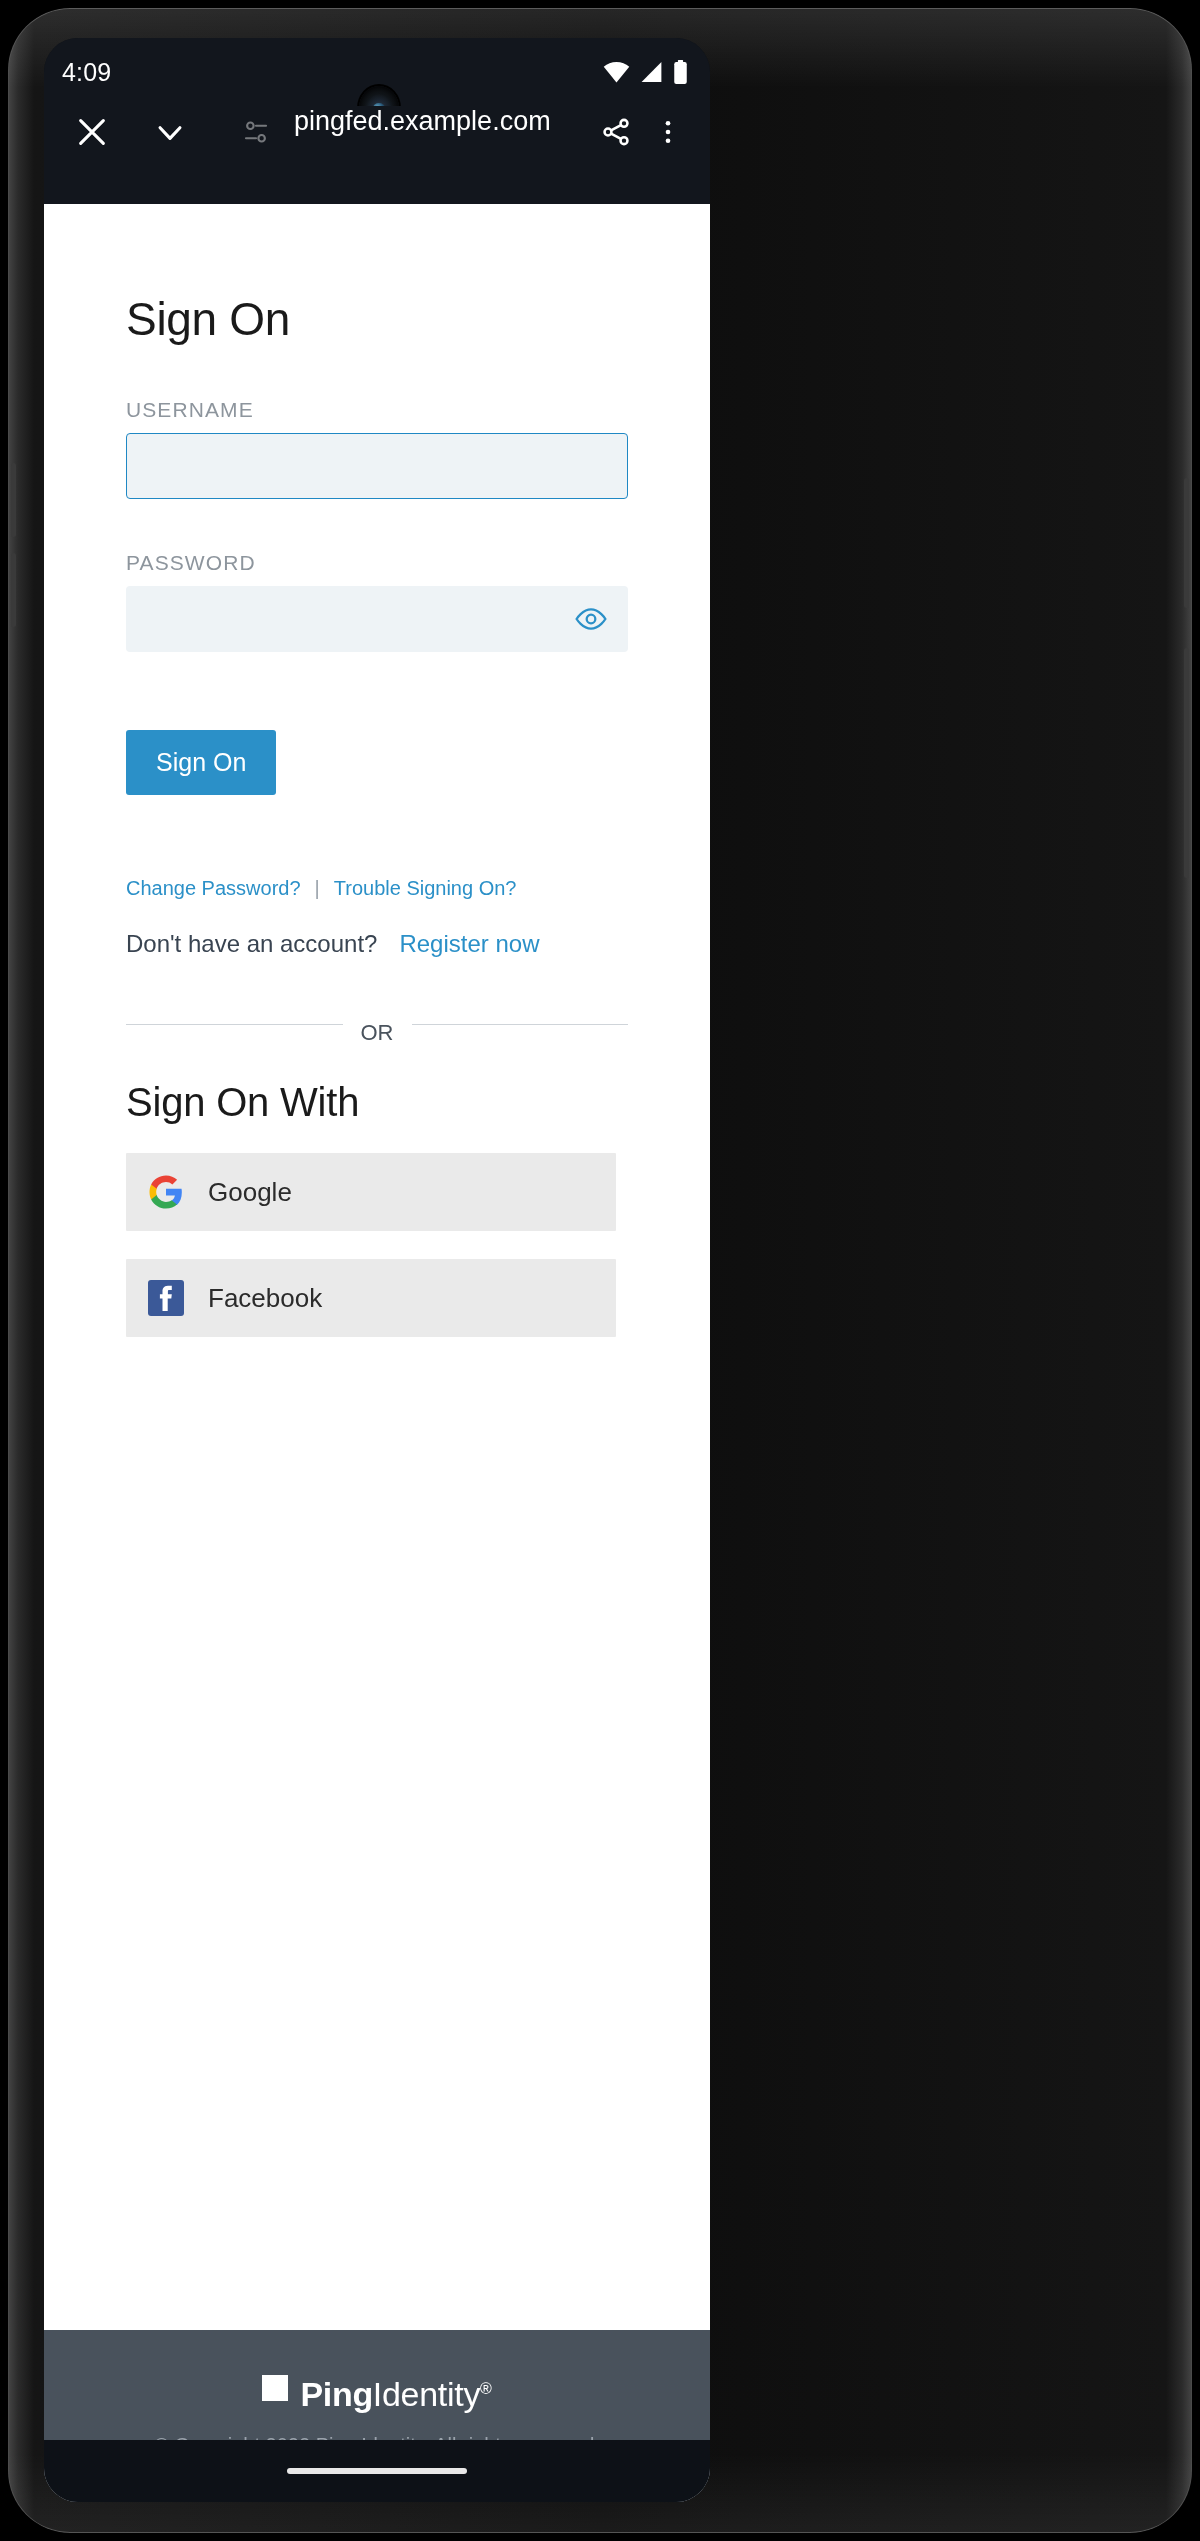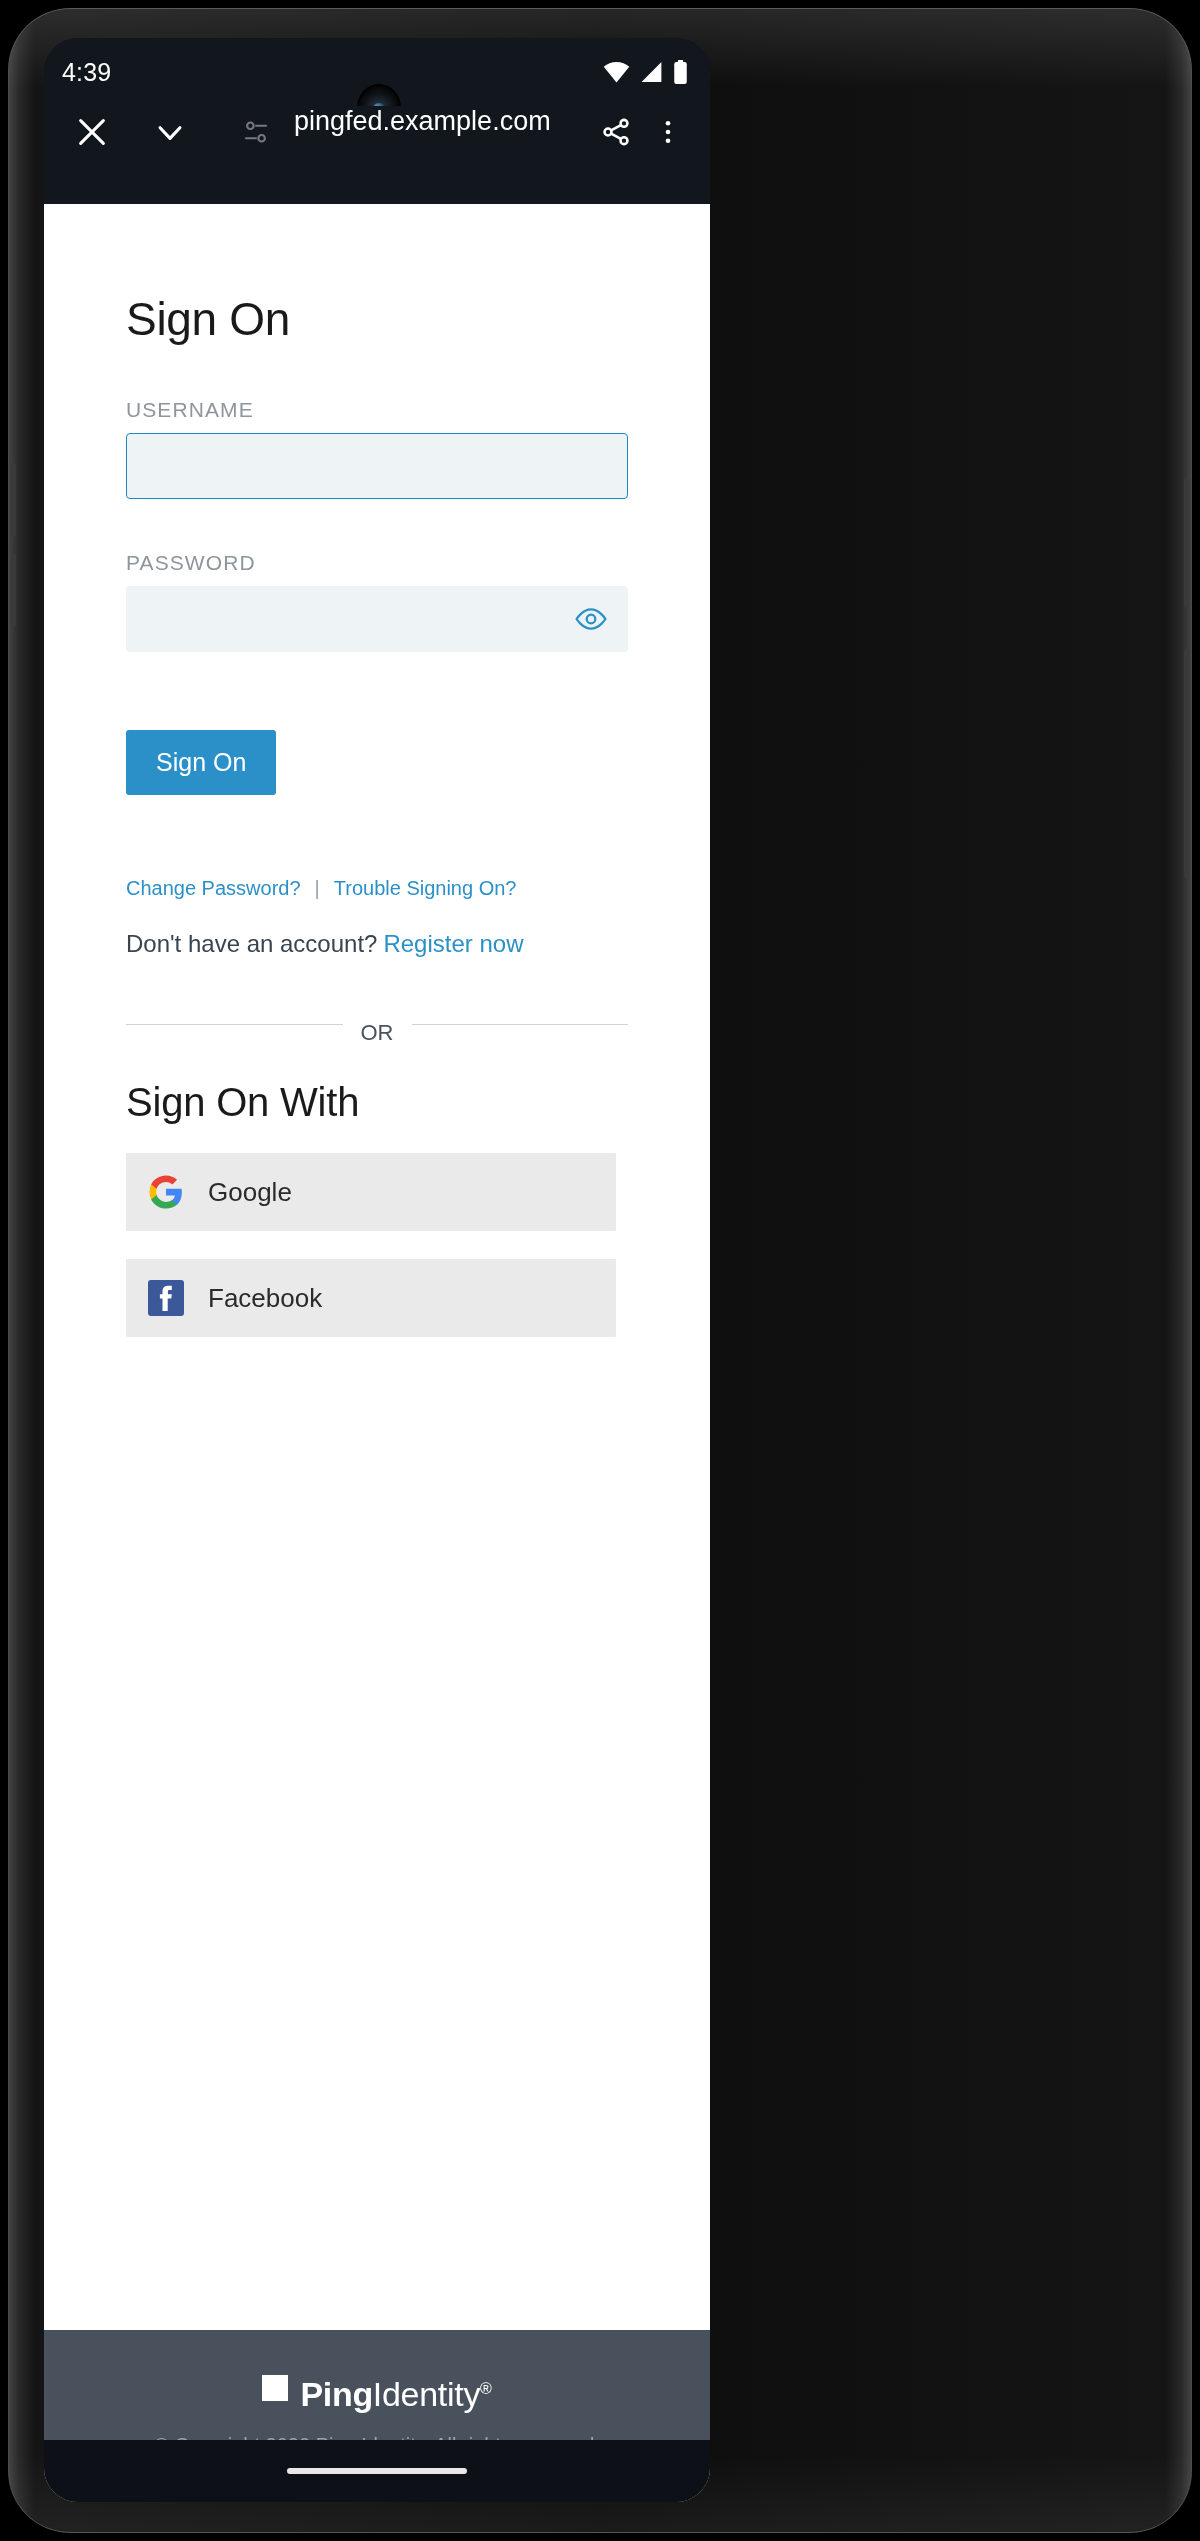--- a/index.html
+++ b/index.html
@@ -152,21 +152,21 @@
     margin-top:82px;
     display:flex; align-items:center; gap:14px;
     font-size:20px;
   }
   .blue-link { color:#2b90c8; text-decoration:none; cursor:pointer; }
   .pipe { color:#9aa3ab; }
 
   #register-row {
     margin-top:30px; font-size:24px; color:#394451;
   }
-  #register-row .blue-link { margin-left:6px; }
+  #register-row .blue-link { margin-left:22px; }
 
   #or-divider {
     margin-top:44px;
     display:flex; align-items:center; gap:18px;
   }
   #or-divider .rule { flex:1 1 auto; height:1px; background:#cfd4d9; }
   #or-divider .or-text { font-size:22px; color:#4a535d;margin-top:18px; }
 
   h2#signon-with-title {
     font-size:40px; font-weight:400; color:#1a1a1a;
@@ -213,21 +213,21 @@
 
   <div class="side-btn" id="btn-vol-up"></div>
   <div class="side-btn" id="btn-vol-dn"></div>
   <div class="side-btn" id="btn-power-r"></div>
   <div class="side-btn" id="btn-extra-r"></div>
 
   <div id="screen">
   <div id="screen-inner">
 
     <div id="statusbar">
-      <div id="clock">4:39</div>
+      <div id="clock">4:09</div>
       <div id="status-icons">
         <svg class="sicon" width="27" height="22" viewBox="0 0 24 20">
           <path fill="#ffffff" d="M12 19.5 23.6 5.3C20.5 2.6 16.4 1 12 1S3.5 2.6.4 5.3L12 19.5z"></path>
         </svg>
         <svg class="sicon" width="25" height="22" viewBox="0 0 22 20">
           <path fill="#ffffff" d="M20 1v18H2L20 1z"></path>
         </svg>
         <svg class="sicon" width="15" height="25" viewBox="0 0 14 24">
           <rect x="4.5" y="0" width="5" height="2.2" rx="0.6" fill="#ffffff"></rect>
           <rect x="1" y="2" width="12" height="21" rx="2" fill="#ffffff"></rect>

